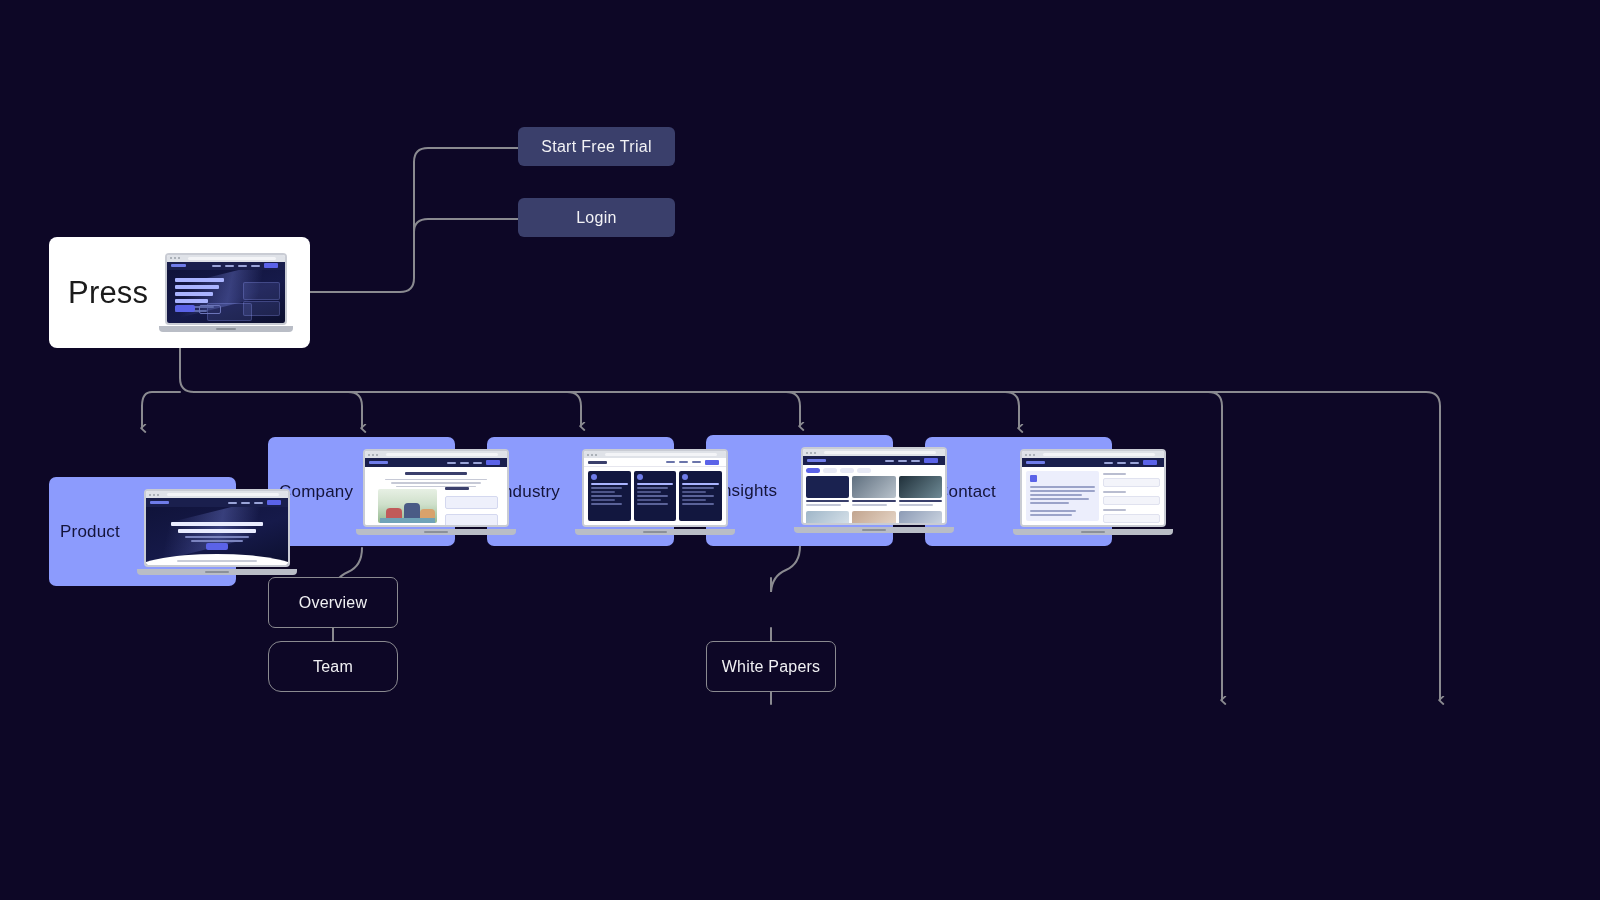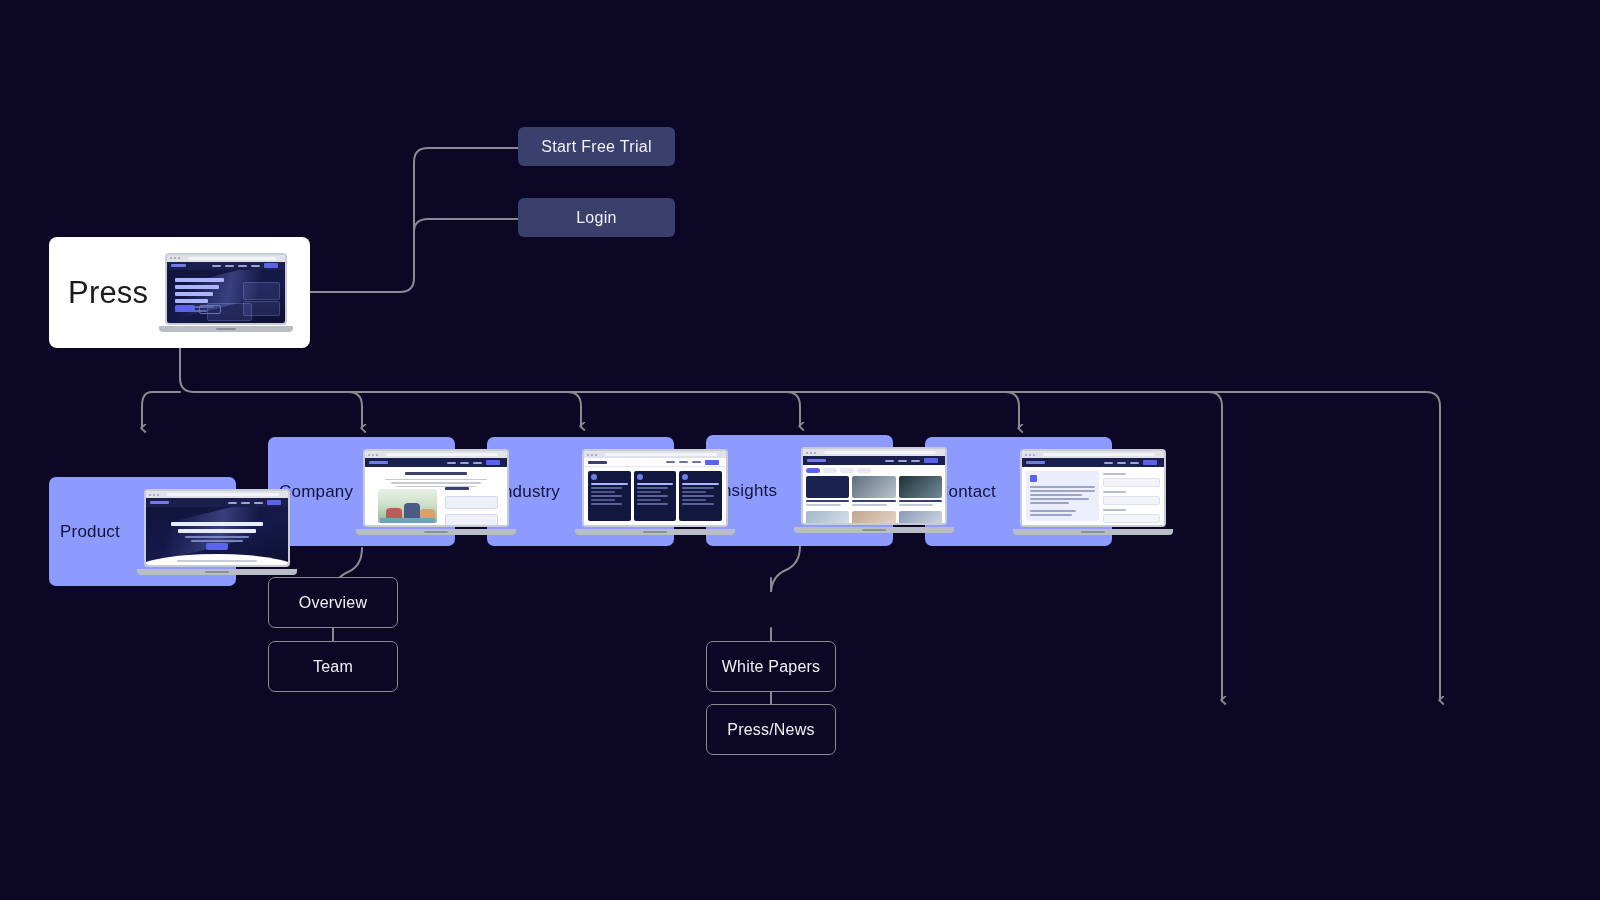--- a/index.html
+++ b/index.html
@@ -596,25 +596,22 @@
         </div>
         <div class="base"></div>
           <div class="notch"></div>
       </div>
     </div>
   </div>
 
   <div class="node sub-node" style="left:268px; top:577px; width:130px; height:51px;">
     <span>Overview</span>
   </div>
-  <div class="node sub-node" style="left:268px; top:641px; width:130px; height:51px;">
+  <div class="node sub-node" style="left:268px; top:641px; width:130px; height:51px;border-radius:13px;">
     <span>Team</span>
   </div>
 
   <div class="node sub-node" style="left:706px; top:641px; width:130px; height:51px;">
     <span>White Papers</span>
   </div>
-  <div class="node sub-node" style="left:706px; top:704px; width:130px; height:51px;">
-    <span>Press/News</span>
-  </div>
 
 
 </div>
 
 </body></html>

